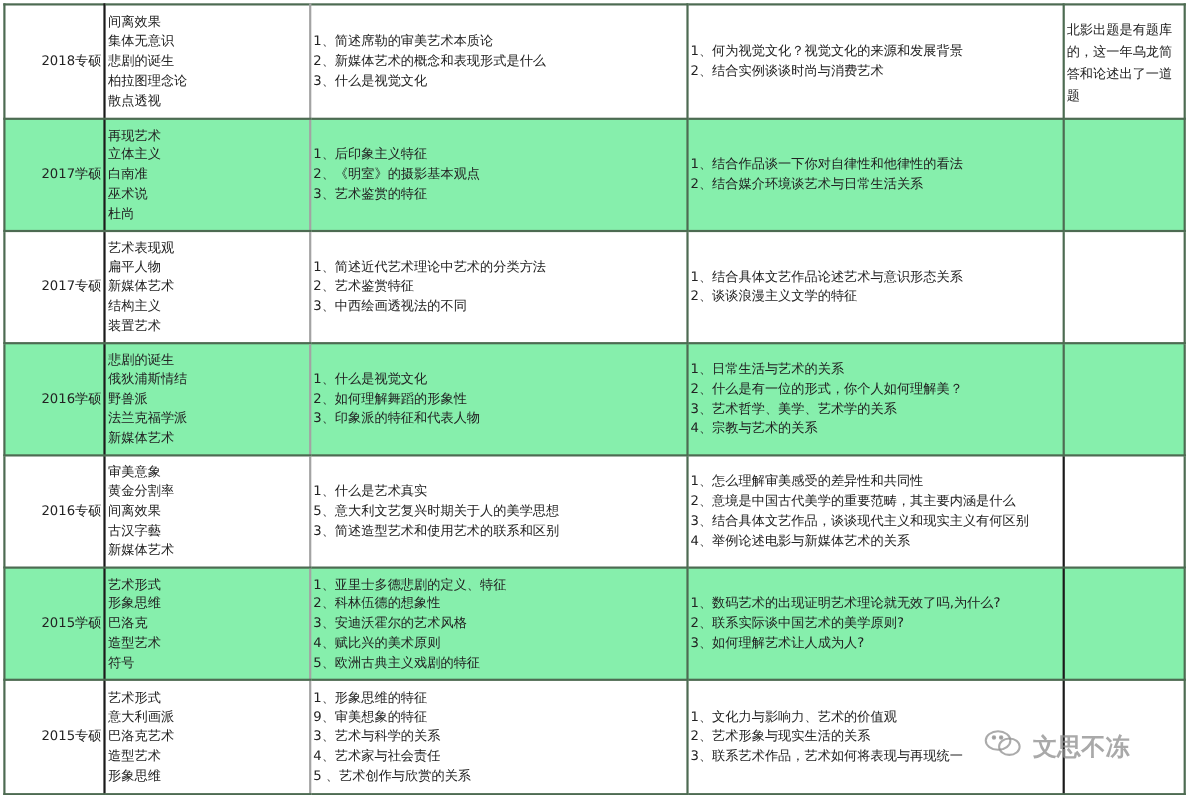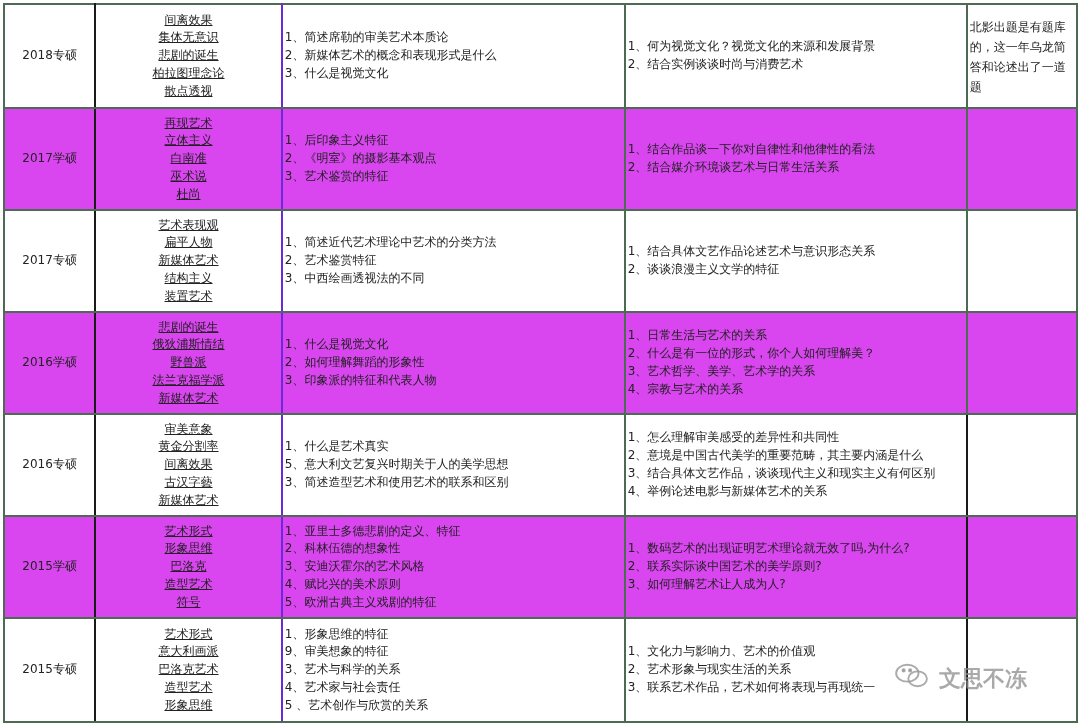--- a/index.html
+++ b/index.html
@@ -1,26 +1,26 @@
 <!DOCTYPE html>
 <html><head>
 <meta charset="utf-8">
 <style>
   html, body { margin: 0; padding: 0; background: #ffffff; }
   body { width: 1080px; height: 723px; overflow: hidden; position: relative;
          font-family: "DejaVu Sans", "Liberation Sans", sans-serif; color: #222; }
   table.exam { position: absolute; left: 3px; top: 3px; border-collapse: collapse;
                width: 1075px; table-layout: fixed; font-size: 12px; line-height: 17.8px; }
   table.exam td { border: 2px solid #4d6b52; vertical-align: middle; padding: 0 2px; }
-  table.exam td.c-year { text-align: center; width: 85px; border-right: 2px solid #1a1a1a; }
-  table.exam td.c-terms { text-align: center; width: 180px; border-right: 2px solid #6d28d9; text-decoration: underline; }
+  table.exam td.c-year { text-align: right; width: 85px; border-right: 2px solid #1a1a1a; }
+  table.exam td.c-terms { width: 180px; border-right: 2px solid #a3a3a3; }
   table.exam td.c-short { width: 336px; margin-top: 33px; }
   table.exam td.c-essay { width: 335px; }
   table.exam td.c-note { width: 104px; vertical-align: top; padding-top: 12px; line-height: 20px; }
-  tr.shaded td { background: #d946ef; }
+  tr.shaded td { background: #86efac; }
   tr.row-0 { height: 104px; } tr.row-1 { height: 102px; } tr.row-2 { height: 102px; }
   tr.row-3 { height: 102px; } tr.row-4 { height: 102px; } tr.row-5 { height: 102px; }
   tr.row-6 { height: 104px; }
   .line { display: block; white-space: nowrap; }
   td.essay-dark { border-right: 2px solid #1a1a1a !important; }
   .watermark { position: absolute; left: 893px; top: 662px; display: flex; align-items: center;
                gap: 8px; color: rgba(140,140,140,0.75); font-size: 22px; pointer-events: none; font-weight: bold; }
   .watermark svg { width: 38px; height: 28px; }
 </style>
 </head>

